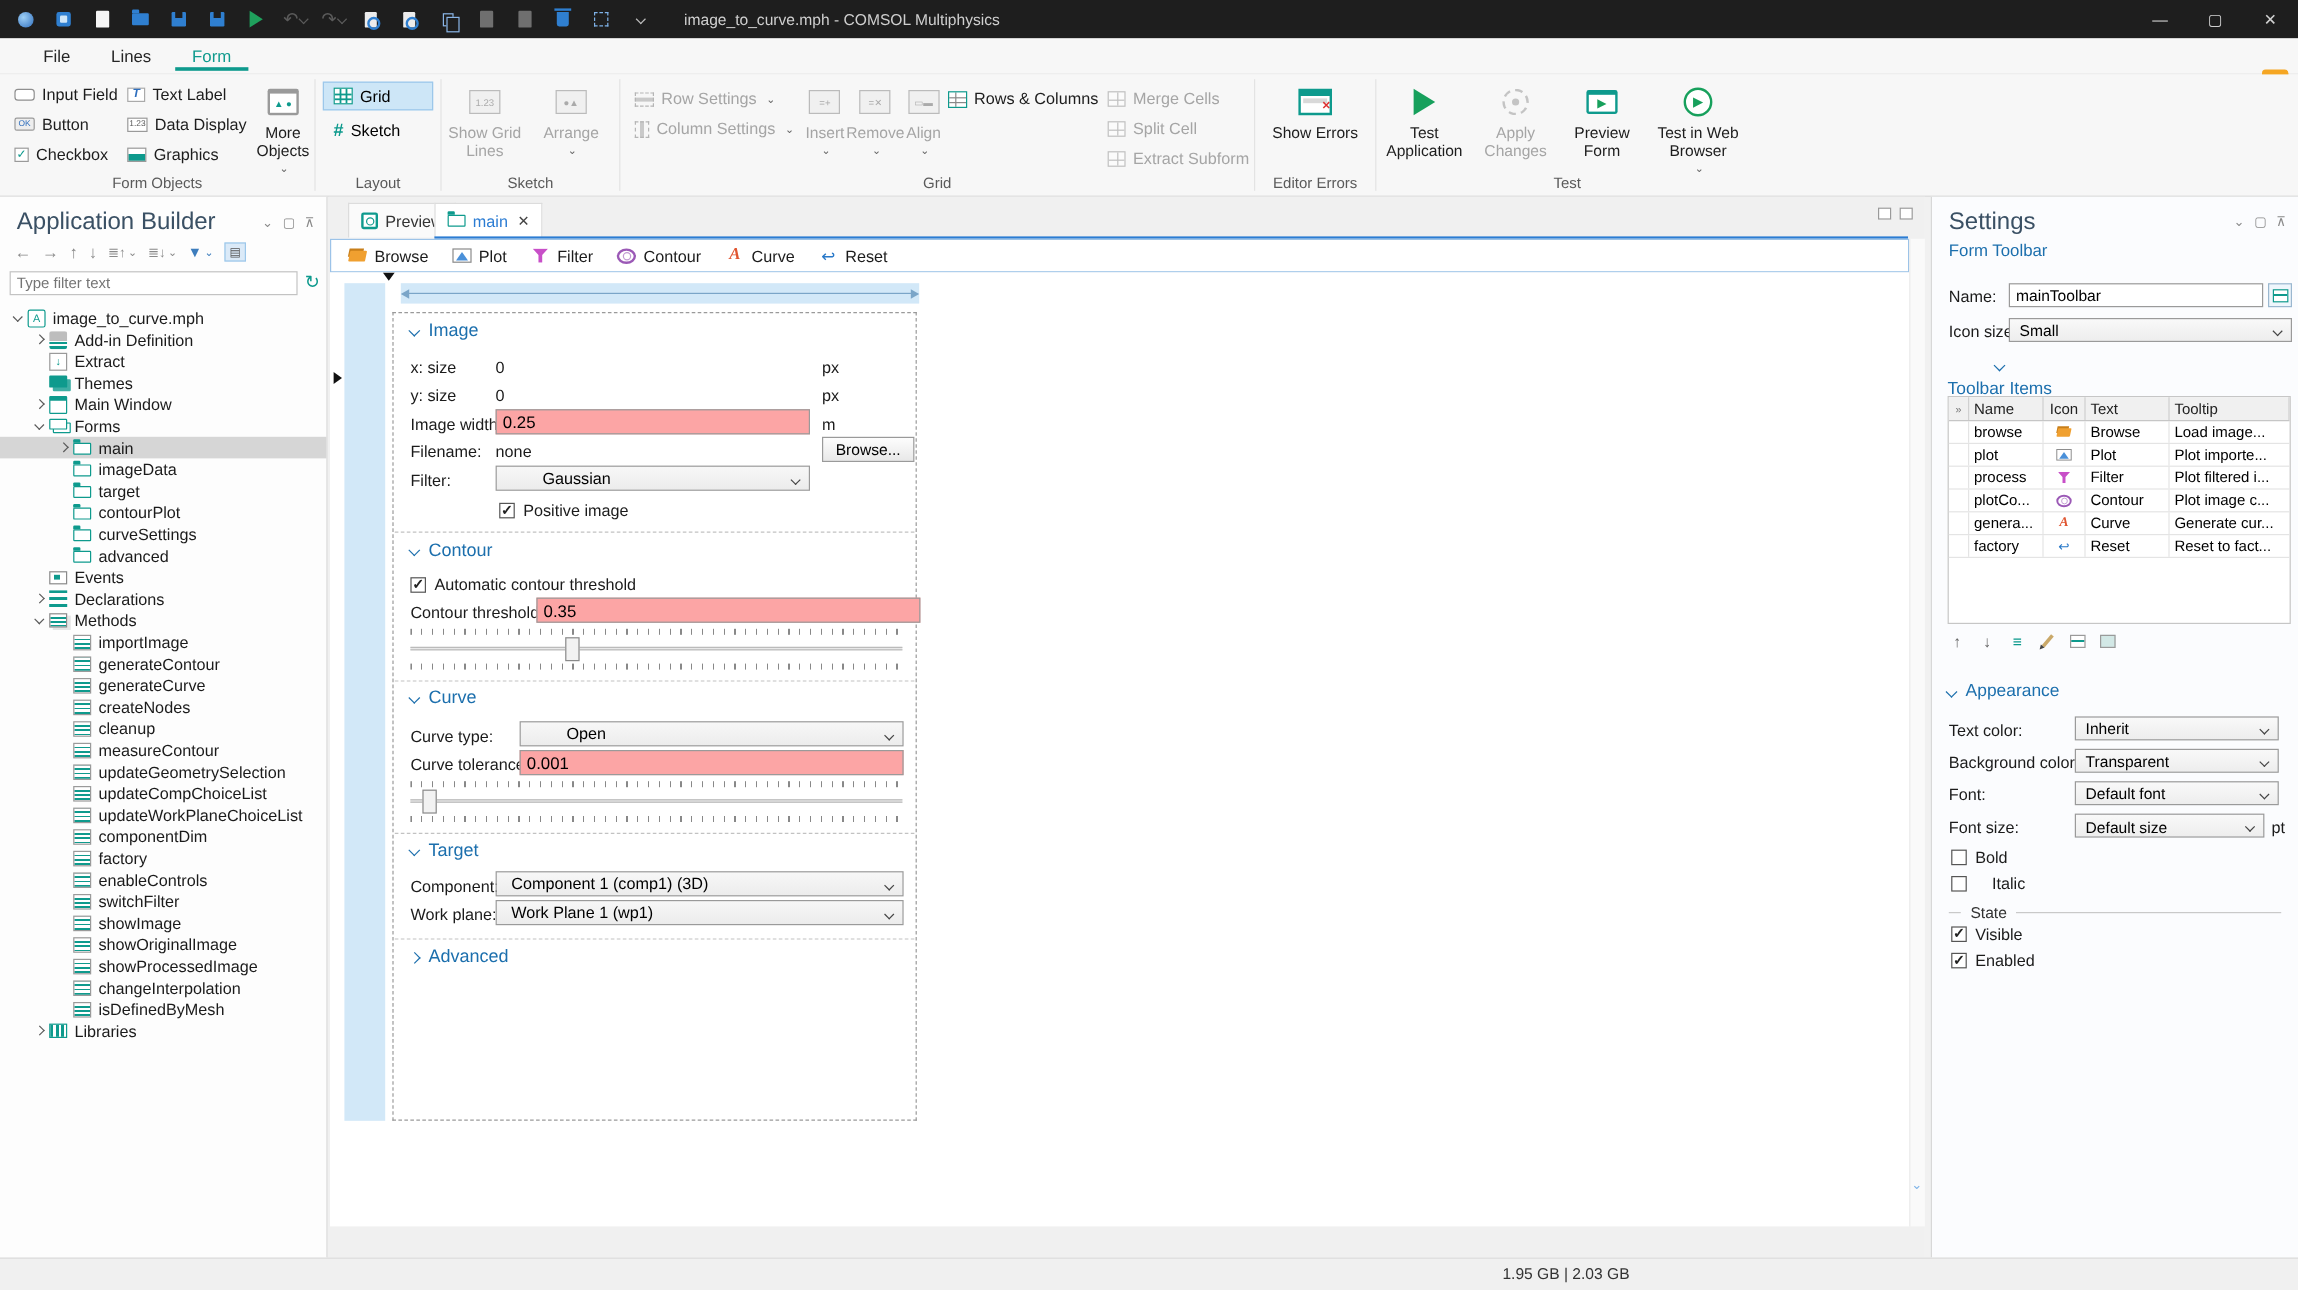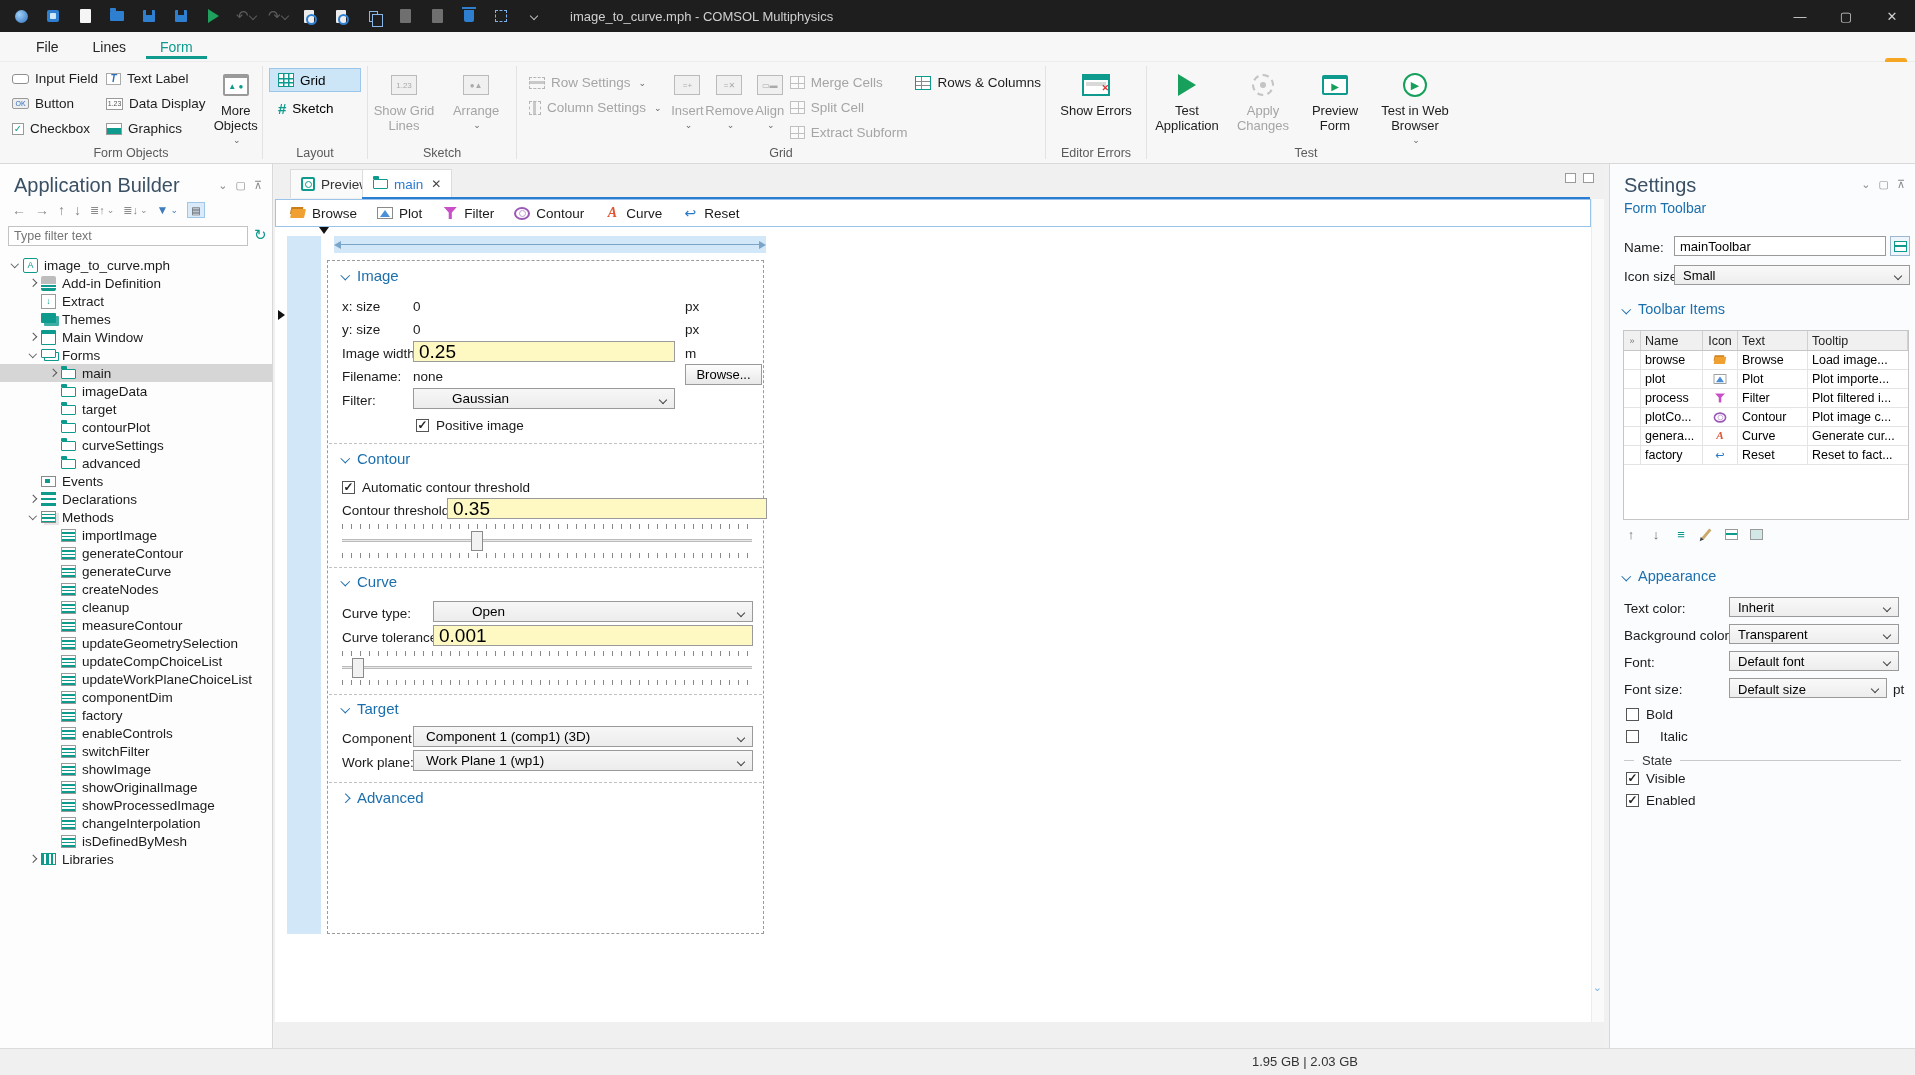--- a/index.html
+++ b/index.html
@@ -149,21 +149,21 @@
   .tri-down{position:absolute;left:44px;top:0;width:0;height:0;border-top:7px solid #111;border-left:5px solid transparent;border-right:5px solid transparent;}
   .tri-right{position:absolute;left:3px;top:83px;width:0;height:0;border-left:7px solid #111;border-top:5px solid transparent;border-bottom:5px solid transparent;}
   .formbox{position:absolute;left:52px;top:33px;width:437px;height:674px;border:1px dashed #9a9a9a;}
   .sechdr{position:absolute;left:14px;display:flex;align-items:center;gap:8px;font-size:15px;color:#1c6fad;}
   .shchev{width:7px;height:7px;position:relative;}
   .shchev::before{content:'';position:absolute;width:5.5px;height:5.5px;border:solid #1c6fad;border-width:0 1.6px 1.6px 0;transform:rotate(45deg);top:0;}
   .shchev.closed::before{transform:rotate(-45deg);left:0;top:1px;}
   .flabel{position:absolute;left:14px;font-size:13.5px;color:#1b1b1b;white-space:nowrap;}
   .fvalue{position:absolute;left:85px;font-size:13.5px;color:#1b1b1b;}
   .funit{position:absolute;left:357px;font-size:13.5px;color:#1b1b1b;}
-  .finput{position:absolute;left:85px;width:262px;height:21px;border:1px solid #9a9a9a;background:#fef9c3;font-size:19px;padding:0 5px;display:flex;align-items:center;}
+  .finput{position:absolute;left:85px;width:262px;height:21px;border:1px solid #9a9a9a;background:#fca5a5;font-size:14px;padding:0 5px;display:flex;align-items:center;}
   .fcombo{position:absolute;left:85px;width:262px;height:21px;border:1px solid #9a9a9a;background:linear-gradient(#f7f7f7,#ececec);font-size:13.5px;padding-left:38px;display:flex;align-items:center;position:absolute;}
   .fcombo::after,.scombo::after{content:'';position:absolute;right:8px;top:8px;width:5px;height:5px;border:solid #444;border-width:0 1.4px 1.4px 0;transform:rotate(45deg);}
   .fbtn{position:absolute;left:357px;width:77px;height:21px;border:1px solid #9a9a9a;background:linear-gradient(#fdfdfd,#e8e8e8);font-size:13px;display:flex;align-items:center;justify-content:center;}
   .cb{width:13px;height:13px;border:1.4px solid #555;background:#fff;display:inline-block;position:relative;flex:0 0 13px;}
   .cb.checked::after{content:'✓';position:absolute;left:0.5px;top:-2.5px;font-size:12px;font-weight:bold;color:#222;}
   .cbrow{position:absolute;display:flex;align-items:center;gap:7px;font-size:13.5px;color:#1b1b1b;}
   .divider{position:absolute;left:1px;right:1px;border-top:1px dashed #c2c2c2;}
   .slider{position:absolute;left:14px;width:410px;height:34px;}
   .slider .ticks{position:absolute;left:0;right:0;height:5px;background:repeating-linear-gradient(90deg,#888 0 1px,transparent 1px 9px);}
   .slider .track{position:absolute;left:0;right:0;top:15px;height:3px;border:1px solid #bbb;border-left:none;border-right:none;background:#e8e8e8;}
@@ -392,37 +392,37 @@
           <span class="ddchev">⌄</span>
       </div>
       <div class="bigbtn dis" style="width:52px;">
         <span class="bicon">
             <span class="ri ri-graybox">▭▬</span>
           </span>
         <span>Align</span>
           <span class="ddchev">⌄</span>
       </div>
       <div style="display:flex;flex-direction:column;padding-top:4px;">
+        <div class="smallbtn">
+            <span class="ri ri-rowscols"></span>
+            <span>Rows &amp; Columns</span>
+          </div>
+      </div>
+      <div style="display:flex;flex-direction:column;padding-top:4px;">
         <div class="smallbtn dis">
             <span class="ri ri-cells"></span>
             <span>Merge Cells</span>
           </div>
         <div class="smallbtn dis">
             <span class="ri ri-cells"></span>
             <span>Split Cell</span>
           </div>
         <div class="smallbtn dis">
             <span class="ri ri-cells"></span>
             <span>Extract Subform</span>
-          </div>
-      </div>
-      <div style="display:flex;flex-direction:column;padding-top:4px;">
-        <div class="smallbtn">
-            <span class="ri ri-rowscols"></span>
-            <span>Rows &amp; Columns</span>
           </div>
       </div>
       <div class="rglabel">Grid</div>
     </div>
     <div class="rgsep"></div>
     <div class="rgroup" style="width:100px;display:flex;justify-content:center;">
       <div class="bigbtn">
         <span class="bicon">
             <span class="ri ri-showerrors"></span>
           </span>
@@ -872,21 +872,21 @@
       <div class="sinput" style="left:64px;top:72px;width:212px;">mainToolbar</div>
       <div class="nbtn" style="left:280px;top:72px;">
           <span class="tt-box"></span>
         </div>
 
       <div class="srow" style="top:105px;">Icon size:</div>
       <div class="scombo" style="left:64px;top:101px;width:236px;">
           <span>Small</span>
         </div>
 
-      <div class="sechdr2" style="top:137px;">
+      <div class="sechdr2" style="top:137px;flex-direction:column;">
         <span class="shchev"></span>
         <span>Toolbar Items</span>
       </div>
 
       <div class="itable">
         <div class="itr head">
           <span class="itc c0">»</span>
           <span class="itc c1">Name</span>
           <span class="itc c2">Icon</span>
           <span class="itc c3">Text</span>

